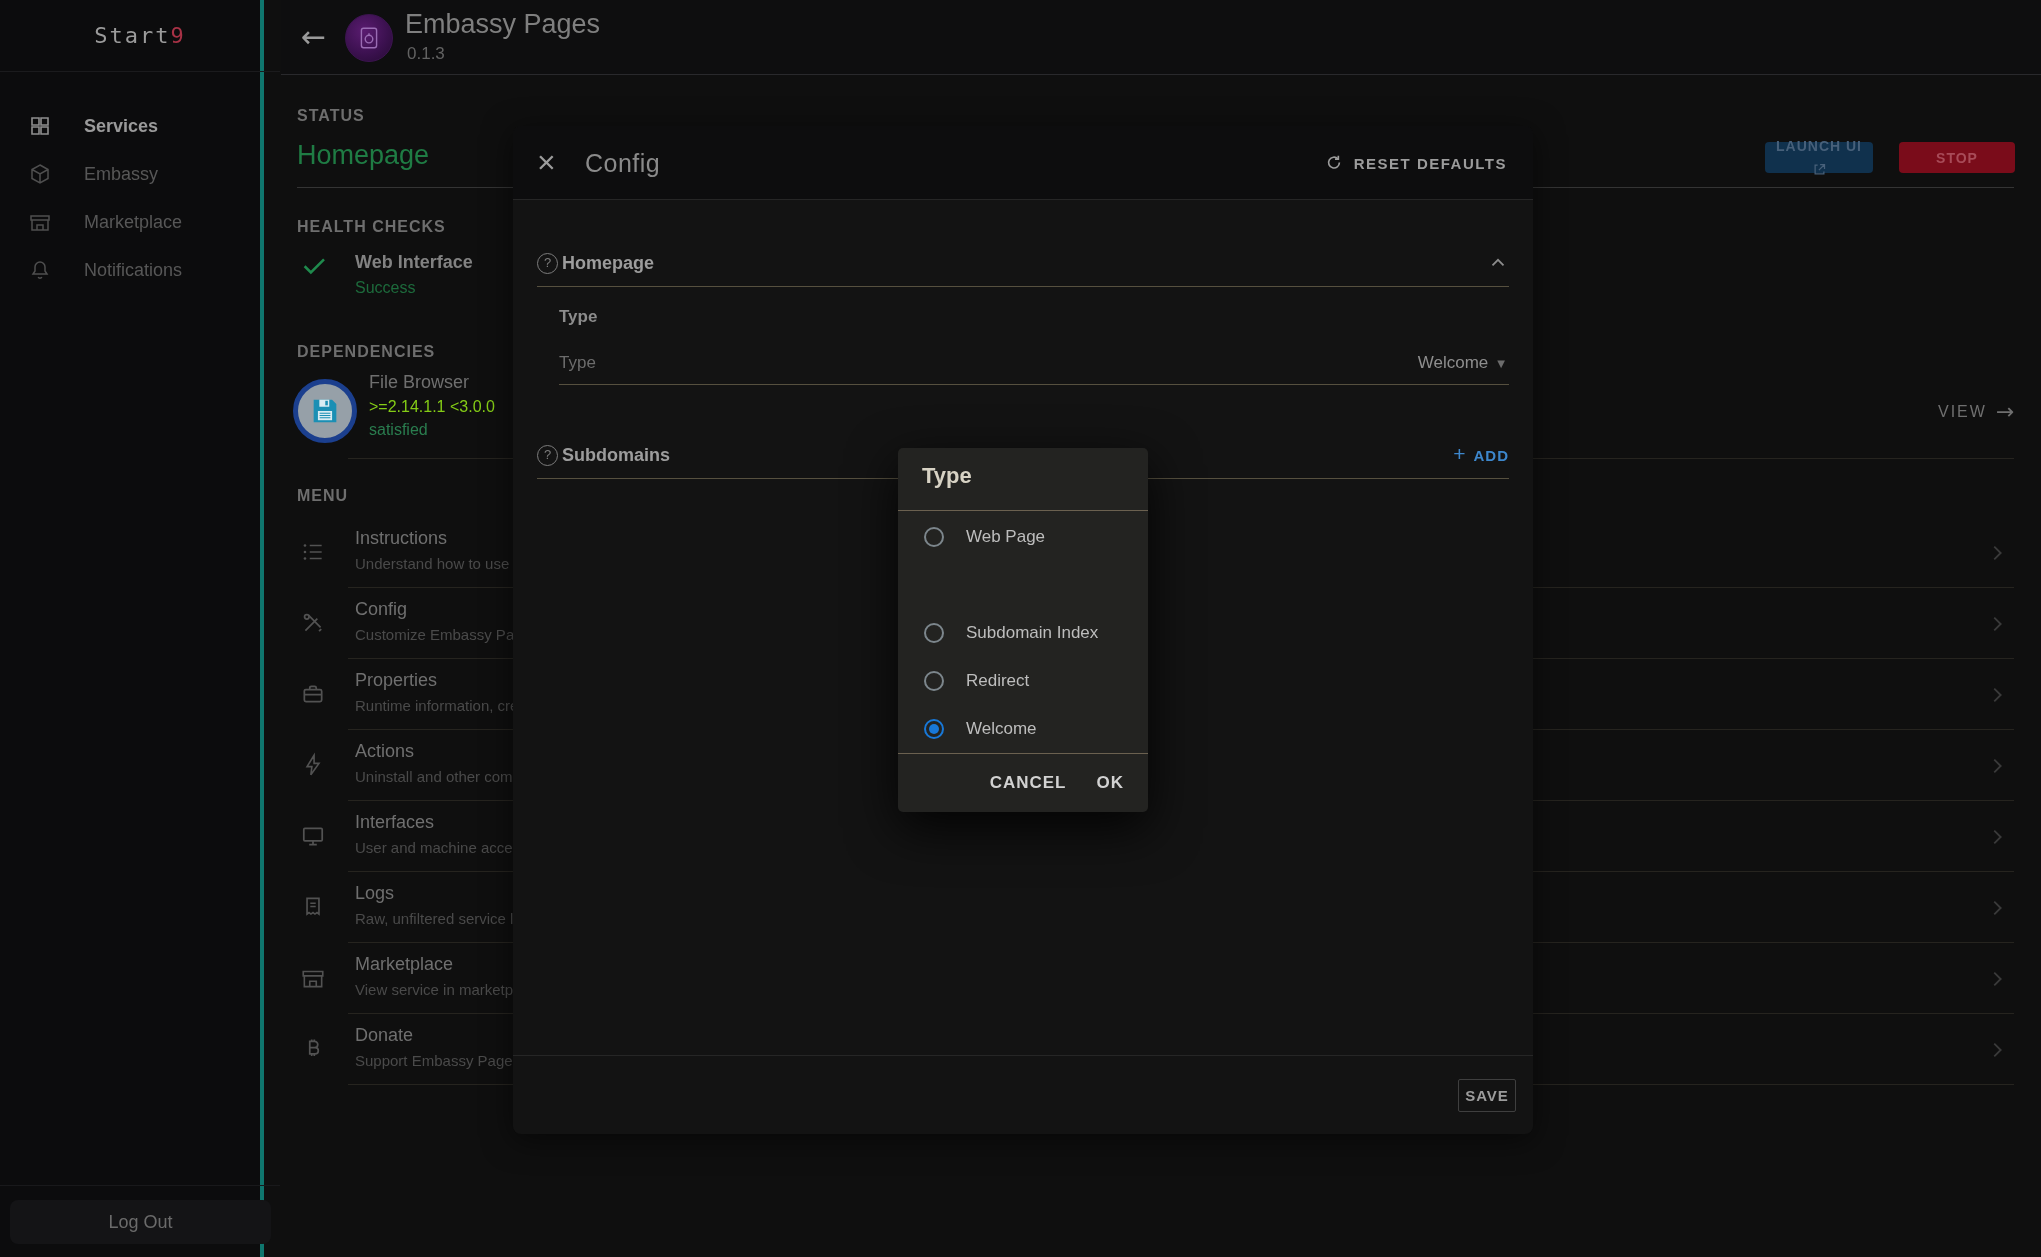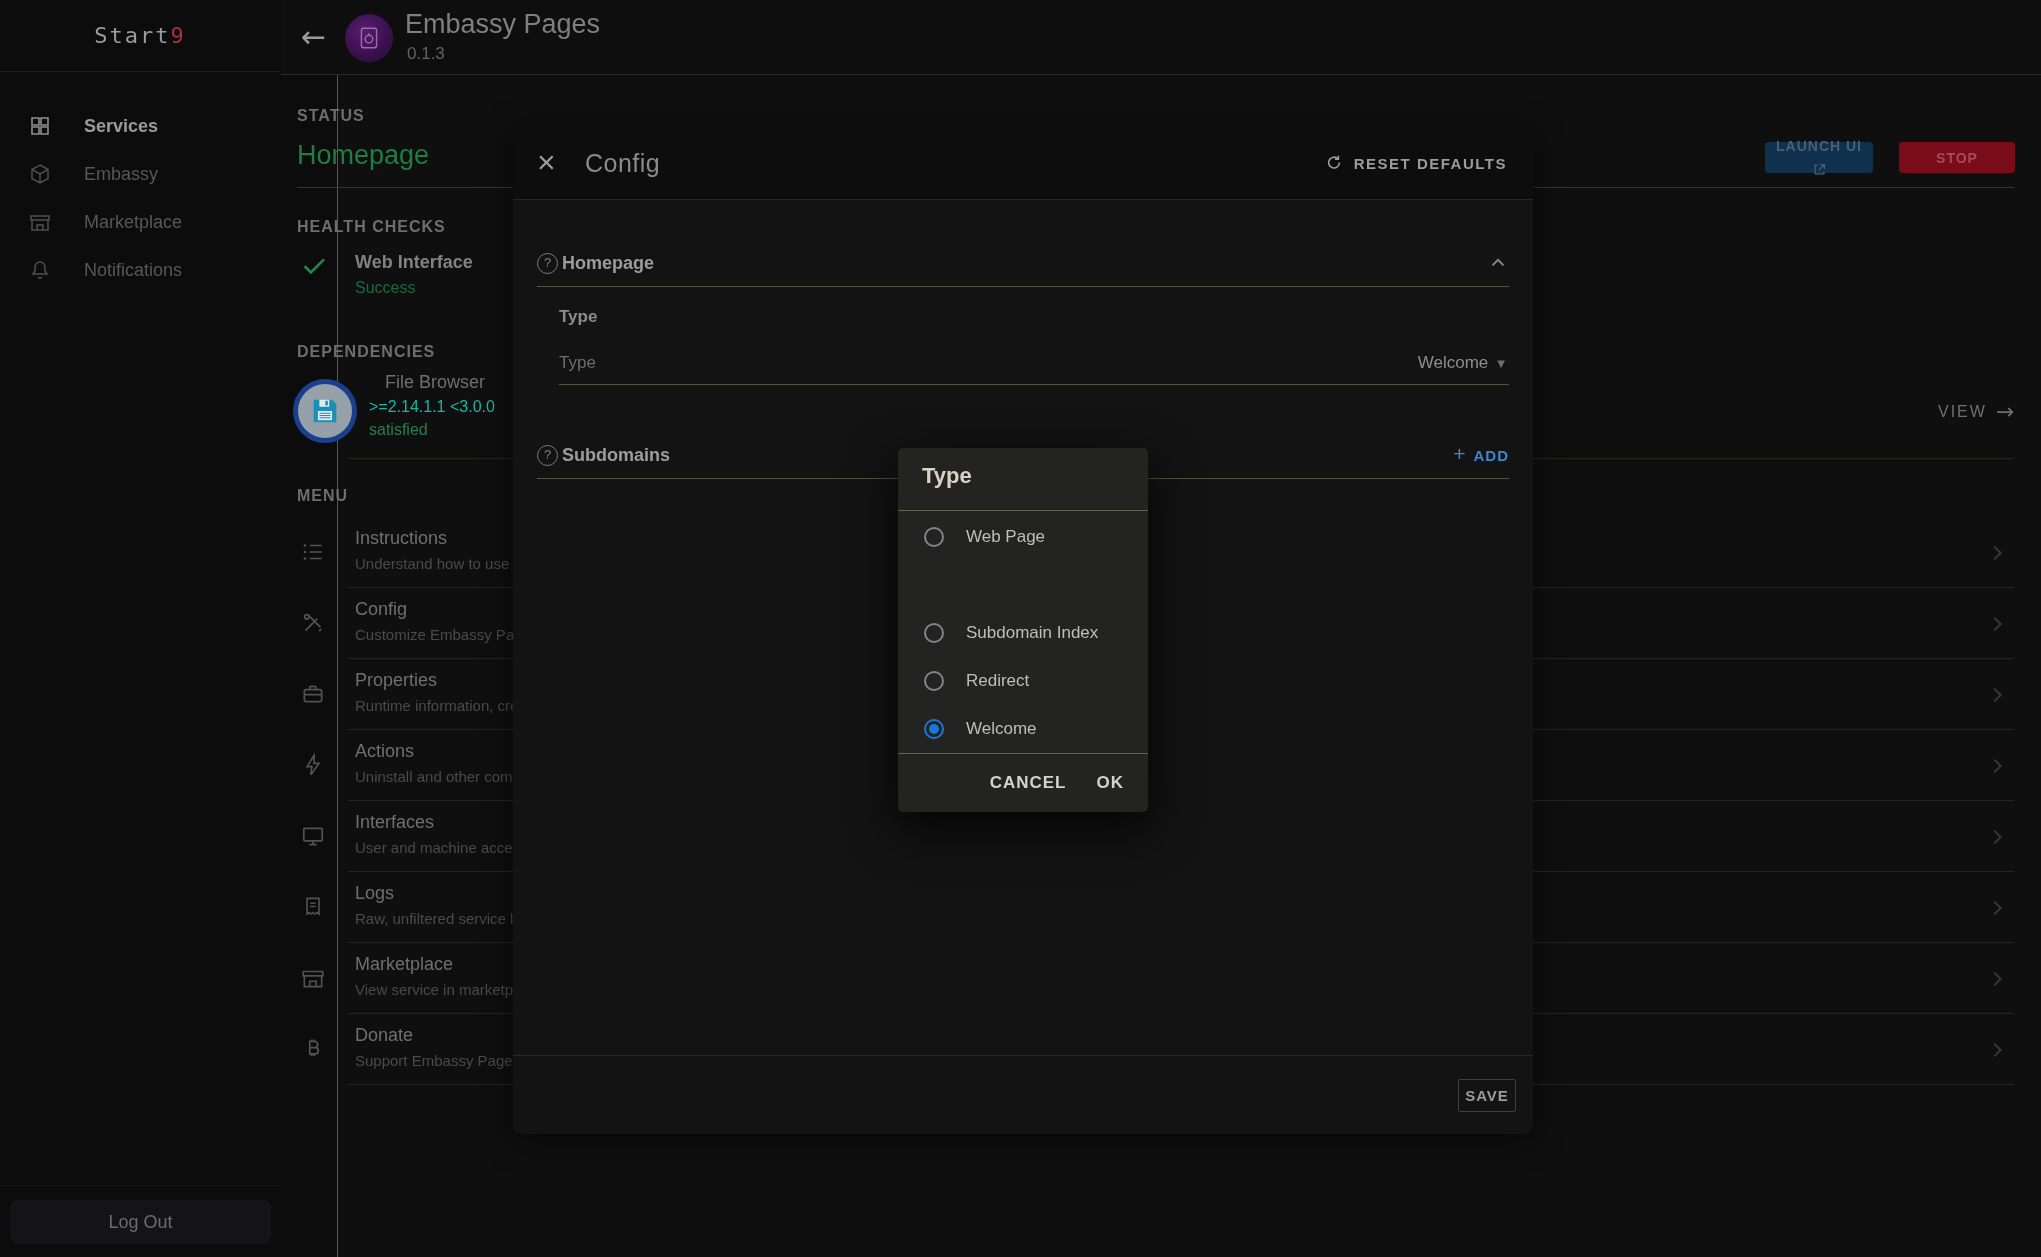--- a/index.html
+++ b/index.html
@@ -1,22 +1,22 @@
 <!DOCTYPE html>
 <html><head>
 <meta charset="utf-8">
 <style>
   html,body{margin:0;padding:0;background:#000;}
   .screen{position:relative;width:2041px;height:1257px;background:#0f0f0f;overflow:hidden;
           font-family:"Liberation Sans",sans-serif;color:#8a8a8a;}
   svg{display:block;}
 
   
-  .sidebar{position:absolute;left:0;top:0;width:338px;height:1257px;background:#0c0c0d;
-           border-right:1px solid #0f766e;box-sizing:border-box;}
+  .sidebar{position:absolute;left:0;top:0;width:264px;height:1257px;background:#0c0c0d;
+           border-right:4px solid #0f766e;box-sizing:border-box;}
   .logo-row{position:absolute;left:0;top:0;width:280px;height:71px;line-height:71px;text-align:center;
             border-bottom:1px solid #1b1b1d;font-family:"DejaVu Sans Mono",monospace;
             font-size:22px;letter-spacing:2px;color:#9b9b9b;}
   .logo-accent{color:#a83246;}
   .nav-item{position:absolute;left:0;width:280px;height:48px;cursor:pointer;}
   .nav-item .nicon{position:absolute;left:28px;top:12px;width:24px;height:24px;color:#4f4f4f;}
   .nav-item .nlabel{position:absolute;left:84px;top:0;line-height:48px;font-size:18px;color:#575757;}
   .nav-item.active .nicon{color:#8f8f8f;}
   .nav-item.active .nlabel{color:#9a9a9a;font-weight:bold;}
   .side-div{position:absolute;left:0;top:1185px;width:280px;height:1px;background:#19191b;}
@@ -44,22 +44,22 @@
   .btn-stop{position:absolute;left:1899px;top:142px;width:116px;height:31px;border-radius:4px;
             background:#7a0c1a;color:#a84b58;font-size:14px;font-weight:bold;letter-spacing:1px;
             display:flex;align-items:center;justify-content:center;cursor:pointer;}
   .check{position:absolute;left:299px;top:250px;color:#1f8a4d;}
   .wi-name{position:absolute;left:355px;top:252px;font-size:18px;font-weight:bold;color:#828282;}
   .wi-result{position:absolute;left:355px;top:279px;font-size:16px;color:#1d6b3c;}
 
   .dep-icon{position:absolute;left:293px;top:379px;width:64px;height:64px;border-radius:50%;
             background:#96a0a8;border:5px solid #1b3f8e;box-sizing:border-box;
             display:flex;align-items:center;justify-content:center;overflow:hidden;}
-  .dep-name{position:absolute;left:369px;top:372px;font-size:18px;color:#6f6f6f;margin-left:16px;}
-  .dep-range{position:absolute;left:369px;top:398px;font-size:16px;color:#14b8a6;}
+  .dep-name{position:absolute;left:369px;top:372px;font-size:18px;color:#6f6f6f;}
+  .dep-range{position:absolute;left:369px;top:398px;font-size:16px;color:#84cc16;}
   .dep-status{position:absolute;left:369px;top:421px;font-size:16px;color:#2a7d4f;}
   .view-link{position:absolute;left:1938px;top:399px;display:flex;align-items:center;gap:9px;
              font-size:16px;letter-spacing:2px;color:#6f6f6f;cursor:pointer;}
   .dep-divider{position:absolute;left:348px;top:458px;width:1666px;height:1px;background:#26241f;}
 
   
   .menu-row{position:absolute;left:281px;width:1760px;height:71px;cursor:pointer;}
   .menu-row .micon{position:absolute;left:19px;top:22px;width:26px;height:26px;color:#525252;}
   .menu-row .mtitle{position:absolute;left:74px;top:11px;font-size:18px;color:#6f6f6f;white-space:nowrap;}
   .menu-row .msub{position:absolute;left:74px;top:38px;font-size:15px;color:#4a4a4a;white-space:nowrap;}

